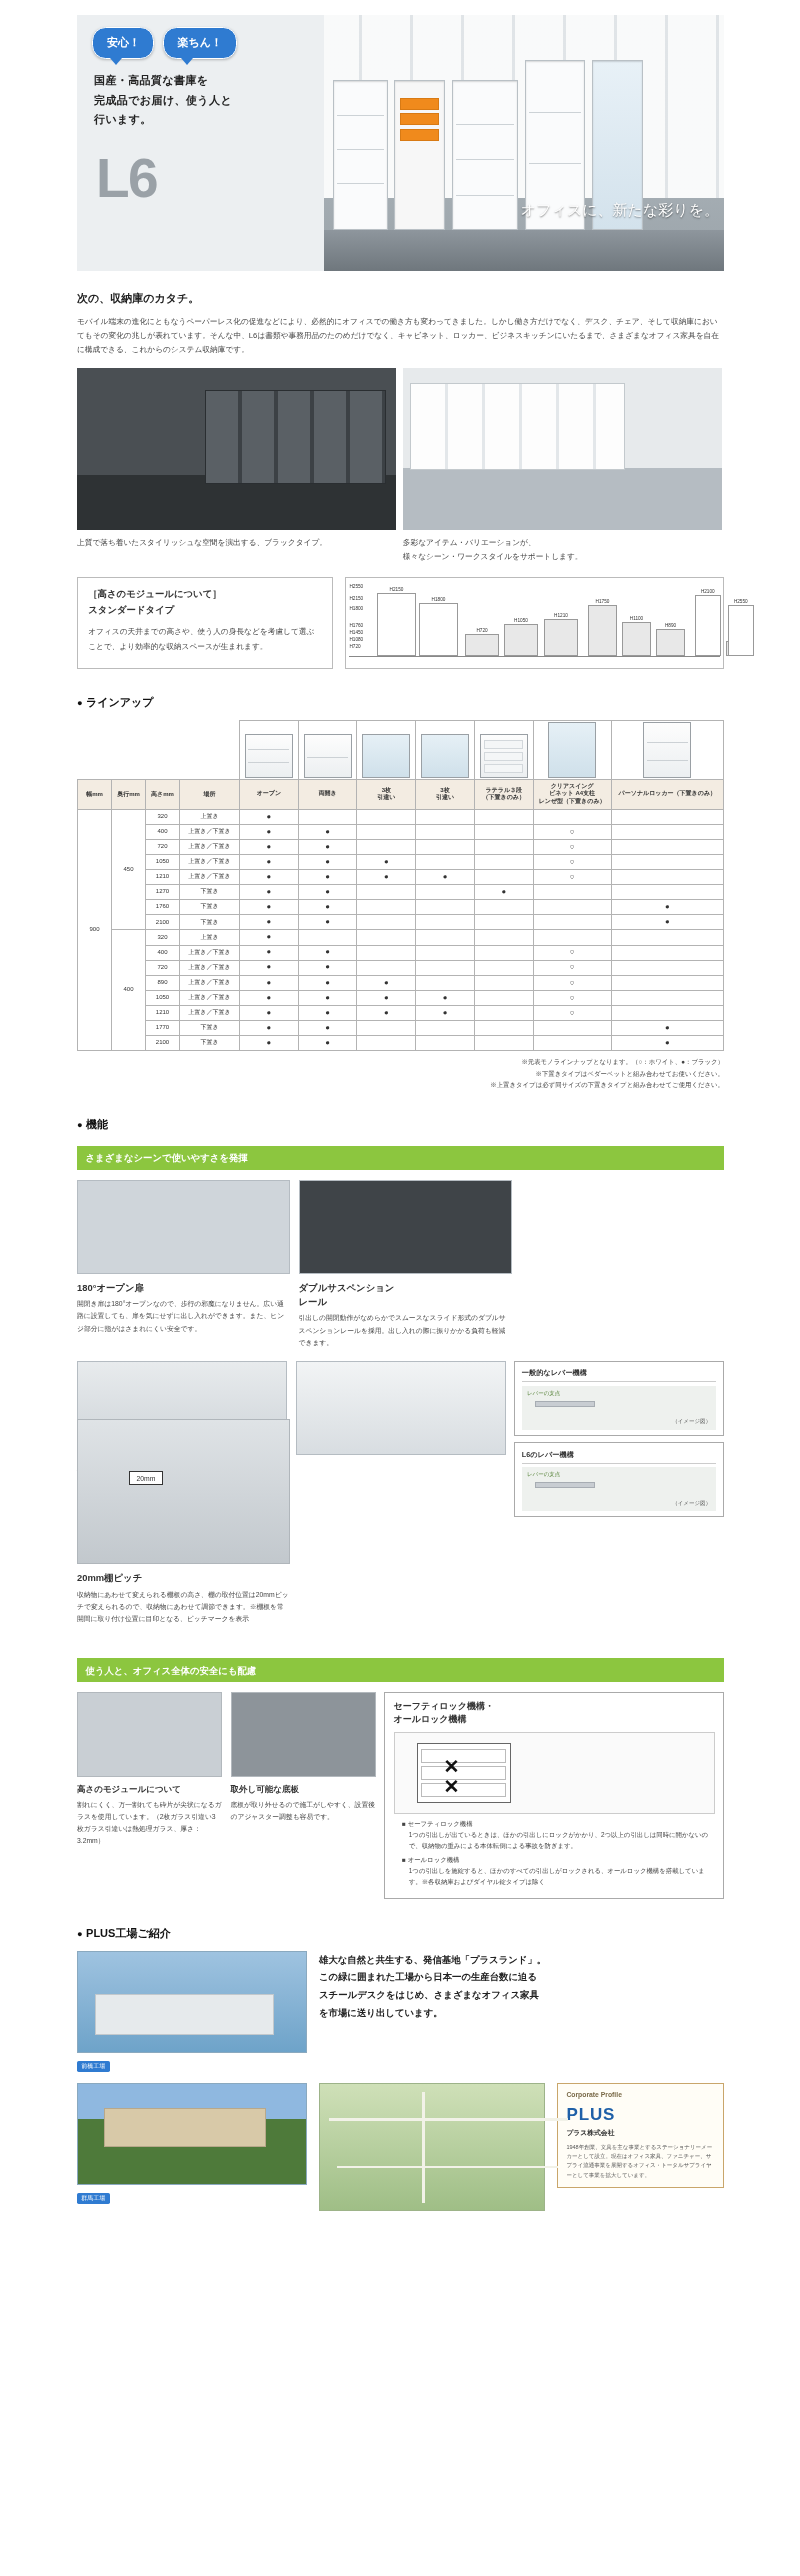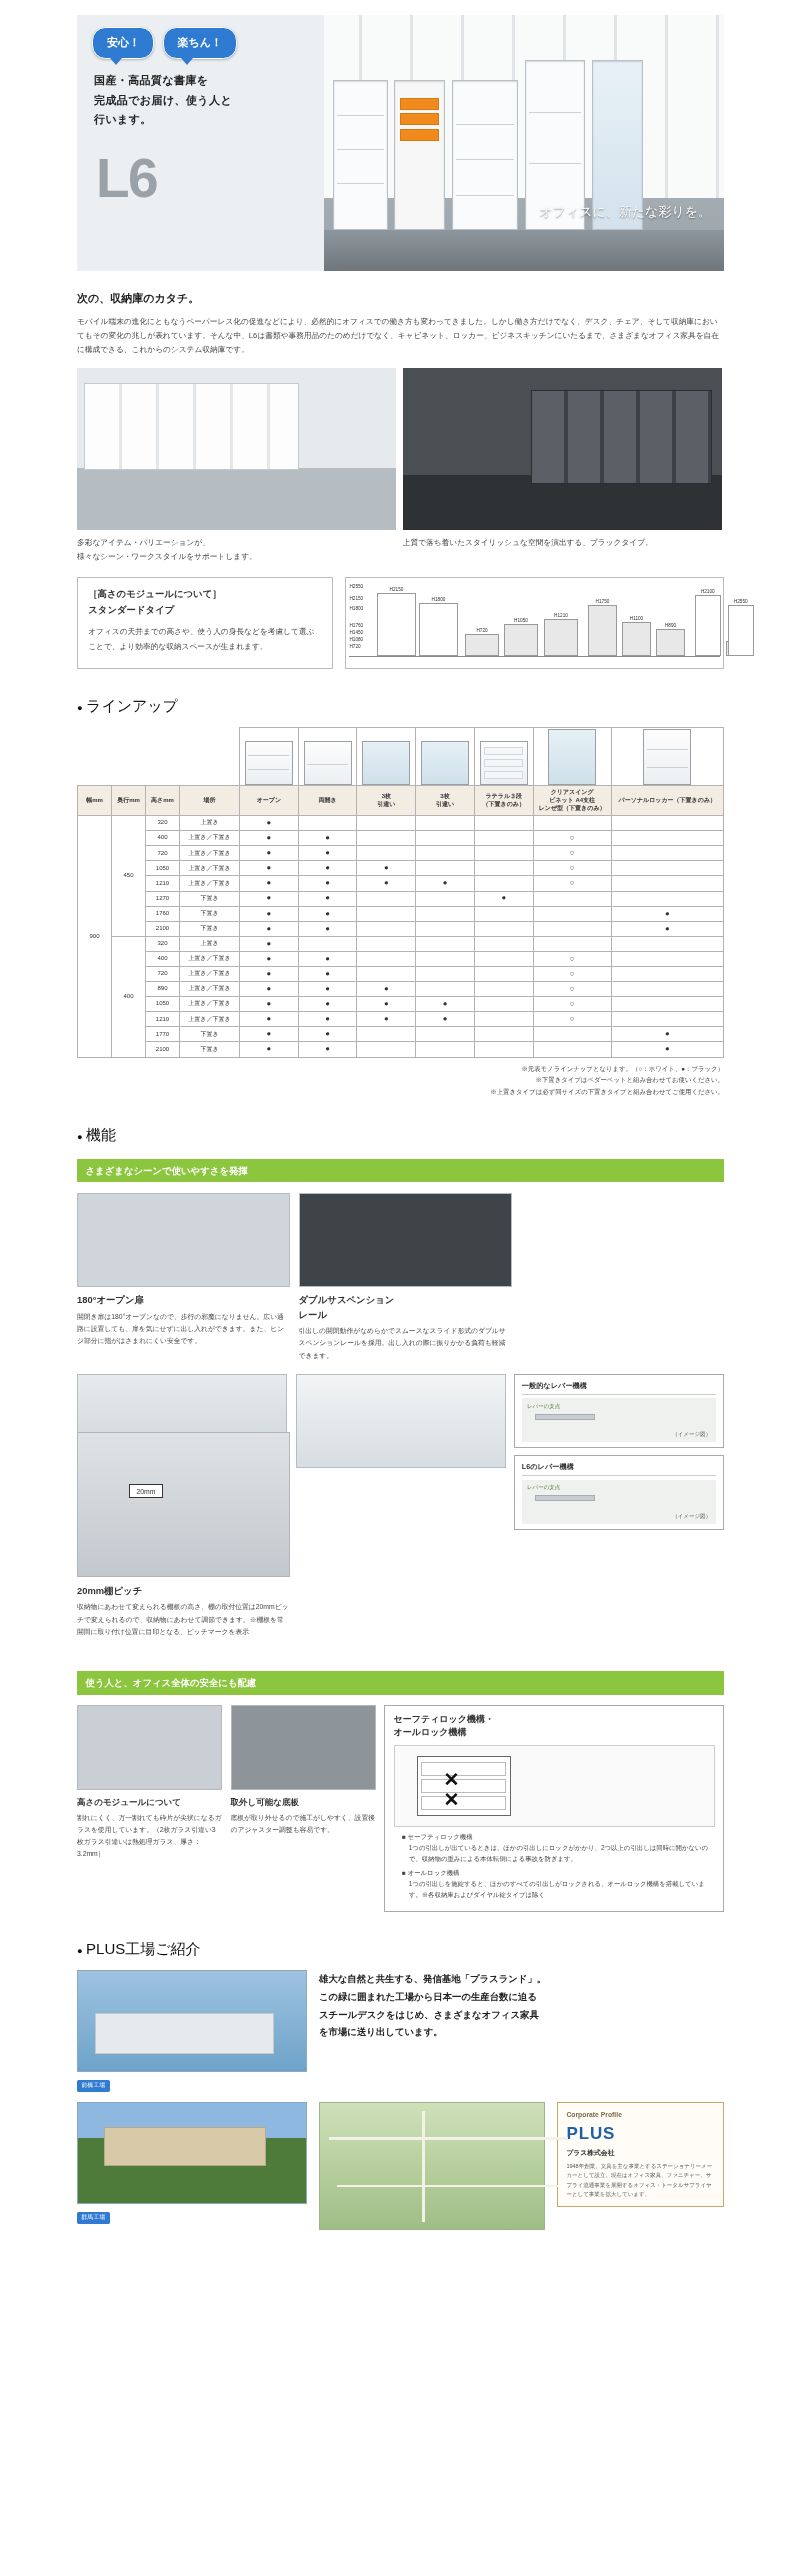--- a/index.html
+++ b/index.html
@@ -65,21 +65,21 @@
   .hero-copy {
     position:absolute; left:17px; top:56px; font-size:11px; font-weight:bold;
     color:#222; line-height:1.75; letter-spacing:0.4px;
   }
   .l6logo {
     position:absolute; left:19px; top:119px;
     font-size:55px; font-weight:bold; color:#9aa1a7;
     letter-spacing:-1.7px; font-family:"Liberation Sans", sans-serif;
   }
   .hero-caption {
-    position:absolute; right:13px; bottom:49px; color:#fff; font-size:13px;
+    position:absolute; right:5px; bottom:49px; color:#fff; font-size:15px;
     text-shadow:0 0.9px 1.7px rgba(0,0,0,.5);
   }
 
   
   .sec { margin: 0 77px; }
   .h-line { font-size:11px; font-weight:bold; color:#222; margin:19px 0 6.8px; }
   .body-txt { font-size:7.7px; line-height:1.85; color:#444; }
 
   .two-photos { display:flex; gap:6.8px; margin-top:10.2px; }
   .photo-box { position:relative; }
@@ -117,21 +117,21 @@
   }
   .bar span{
     position:absolute; top:-7.7px; left:50%; transform:translateX(-50%);
     font-size:4.7px; color:#333; white-space:nowrap;
   }
   .bar.filled { background:#e8e8e8; }
   .module-base { position:absolute; left:3.4px; right:3.4px; bottom:11px; height:0.9px; background:#888; }
   .sidelbl { position:absolute; font-size:4.7px; color:#333; }
 
   
-  .dot-h { font-size:15px; font-weight:normal; margin:25.6px 0 8.5px; color:#111; }
+  .dot-h { font-size:11px; font-weight:bold; margin:25.6px 0 8.5px; color:#111; }
   .dot-h:before{ content:"●"; color:#111; margin-right:3.4px; font-size:9.4px; }
 
   table.lineup { border-collapse:collapse; width:100%; font-size:6px; }
   table.lineup th, table.lineup td {
     border:0.9px solid #b3b3b3; text-align:center; padding:0.9px 1.7px; height:11px;
   }
   table.lineup th.cat { background:#f3ece2; font-size:6px; line-height:1.3; padding:2.6px 0.9px; }
   table.lineup th.corner { background:#f3ece2; width:34px; }
   .icon-row td { border:none; padding:1.7px; vertical-align:bottom; }
   .icon-cab {
@@ -247,27 +247,27 @@
     </div>
     <div class="hero-caption">オフィスに、新たな彩りを。</div>
   </div>
 
   <div class="sec">
     <div class="h-line">次の、収納庫のカタチ。</div>
     <div class="body-txt">モバイル端末の進化にともなうペーパーレス化の促進などにより、必然的にオフィスでの働き方も変わってきました。しかし働き方だけでなく、デスク、チェア、そして収納庫においてもその変化の兆しが表れています。そんな中、L6は書類や事務用品のたのめだけでなく、キャビネット、ロッカー、ビジネスキッチンにいたるまで、さまざまなオフィス家具を自在に構成できる、これからのシステム収納庫です。</div>
 
     <div class="two-photos">
       <div class="photo-box">
+        <div class="photo office-black"></div>
+        <div class="cap">上質で落ち着いたスタイリッシュな空間を演出する、ブラックタイプ。</div>
+      </div>
+      <div class="photo-box">
         <div class="photo office-white"></div>
         <div class="cap" style="white-space:pre-line">多彩なアイテム・バリエーションが、
 様々なシーン・ワークスタイルをサポートします。</div>
-      </div>
-      <div class="photo-box">
-        <div class="photo office-black"></div>
-        <div class="cap">上質で落ち着いたスタイリッシュな空間を演出する、ブラックタイプ。</div>
       </div>
     </div>
   </div>
 
   <div class="sec module-wrap">
     <div class="module-left">
       <div class="module-title" style="white-space:pre-line">［高さのモジュールについて］
 スタンダードタイプ</div>
       <div class="module-body">オフィスの天井までの高さや、使う人の身長などを考慮して選ぶことで、より効率的な収納スペースが生まれます。</div>
     </div>

